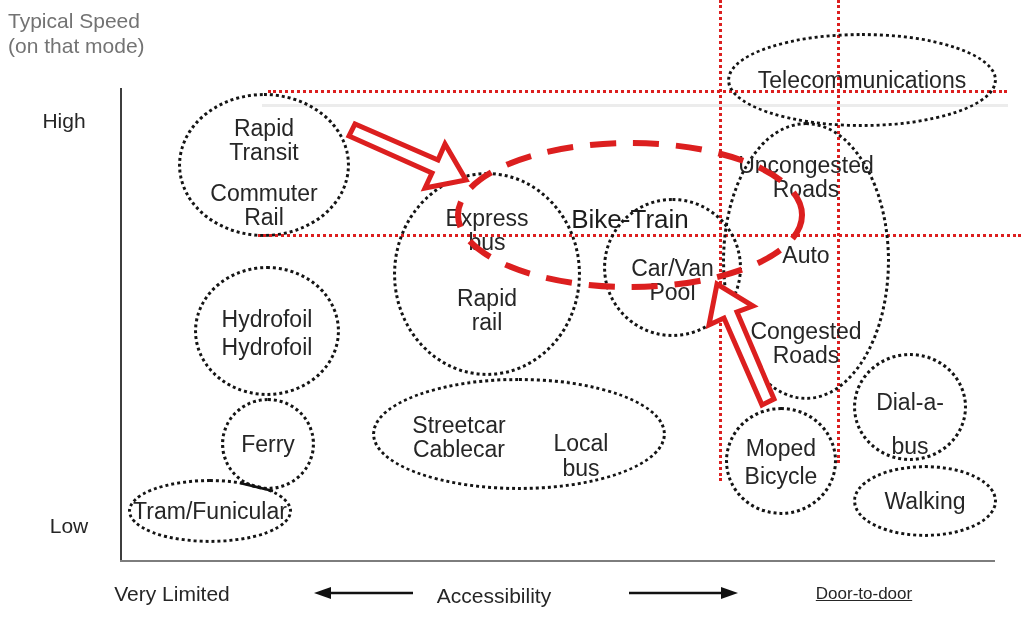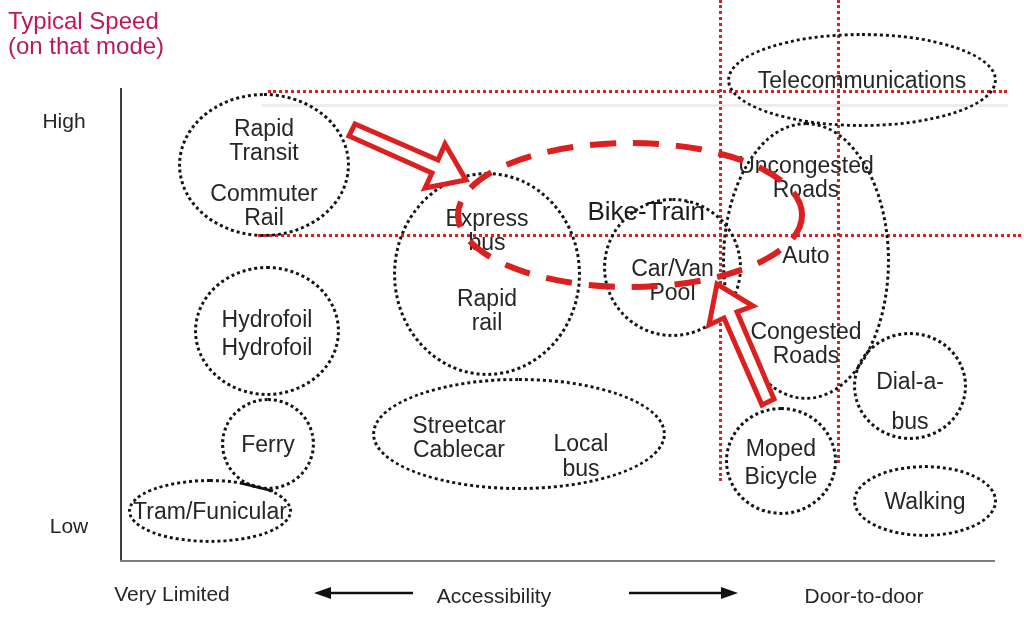--- a/index.html
+++ b/index.html
@@ -7,26 +7,26 @@
     position:relative;width:1024px;height:636px;background:#ffffff;overflow:hidden;
     font-family:"Liberation Sans","DejaVu Sans",sans-serif;color:#262626;
   }
   
   .axis-line{position:absolute;background:#3d3d3d;}
   #y-axis{left:120px;top:88px;width:2px;height:474px;}
   #x-axis{left:120px;top:560px;width:875px;height:2px;background:#7d7d7d;}
   .faint-line{position:absolute;left:262px;top:104px;width:746px;height:3px;background:#ececec;}
   
   .txt{position:absolute;white-space:nowrap;}
-  #title{left:8px;top:8px;font-size:24px;line-height:25px;color:#be185d;white-space:normal;}
+  #title{left:8px;top:8px;font-size:21px;line-height:25px;color:#737373;white-space:normal;}
   #lbl-high{left:28px;top:109px;width:72px;text-align:center;font-size:21px;}
   #lbl-low{left:33px;top:514px;width:72px;text-align:center;font-size:21px;}
   #lbl-verylimited{left:104px;top:582px;width:136px;text-align:center;font-size:21px;}
   #lbl-access{left:424px;top:584px;width:140px;text-align:center;font-size:21px;}
-  #lbl-door{left:794px;top:584px;width:140px;text-align:center;font-size:21px;}
+  #lbl-door{left:794px;top:584px;width:140px;text-align:center;font-size:17px;text-decoration:underline;}
   
   .red-h{position:absolute;height:0;border-top:3px dotted #dc1f1f;}
   .red-v{position:absolute;width:0;border-left:3px dotted #dc1f1f;}
   #red-h1{left:268px;top:90px;width:739px;}
   #red-h2{left:258px;top:234px;width:763px;}
   #red-v1{left:719px;top:0;height:481px;}
   #red-v2{left:837px;top:0;height:463px;}
   
   .bubble{
     position:absolute;border:3px dotted #141414;border-radius:50%;
@@ -44,25 +44,25 @@
   #b-streetcar{left:372px;top:378px;width:294px;height:112px;display:block;}
   #b-streetcar .col{position:absolute;display:flex;flex-direction:column;align-items:center;}
   #b-streetcar .col-a{left:14px;top:32px;width:140px;}
   #b-streetcar .col-b{left:141px;top:36px;width:130px;gap:1px;margin-top:14px;}
   #b-carvan{left:603px;top:198px;width:139px;height:139px;padding-top:55px;}
   #b-roads{left:722px;top:122px;width:168px;height:278px;padding-top:28px;}
   #b-roads .g1{margin-bottom:42px;}
   #b-roads .g2{margin-bottom:52px;}
   #b-telecom{left:727px;top:33px;width:270px;height:94px;justify-content:center;}
   #b-moped{left:725px;top:407px;width:112px;height:108px;padding-top:26px;gap:4px;}
-  #b-dial{left:853px;top:332px;width:114px;height:108px;padding-top:34px;gap:16px;}
+  #b-dial{left:853px;top:353px;width:114px;height:108px;padding-top:34px;gap:16px;justify-content:space-between;}
   #b-walking{left:853px;top:465px;width:144px;height:72px;justify-content:center;}
   
   #bike-train-label{
-    position:absolute;left:555px;top:196px;width:150px;text-align:right;
+    position:absolute;left:555px;top:204px;width:150px;text-align:center;
     font-size:26px;line-height:30px;color:#1c1c1c;z-index:5;
   }
   
   #overlay{position:absolute;left:0;top:0;width:1024px;height:636px;z-index:4;pointer-events:none;}
 </style>
 </head>
 <body>
 
 <div id="stage">
 

